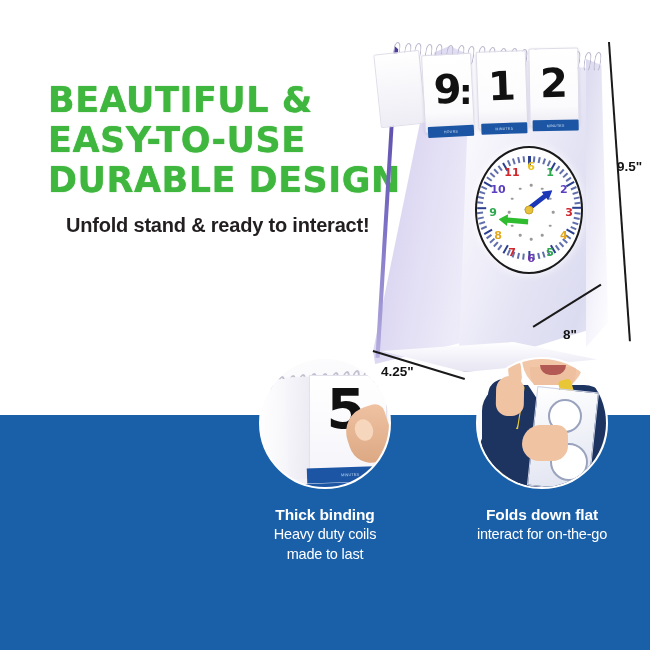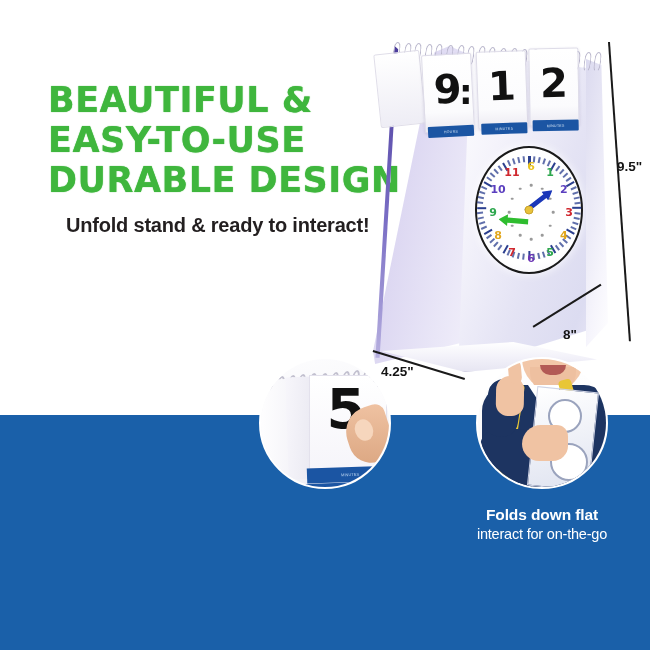--- a/index.html
+++ b/index.html
@@ -420,20 +420,25 @@
           <div class="sheetL"></div>
           <div class="sheetM"></div>
           <div class="cardbig"></div>
           <div class="big5">5</div>
           <div class="finger"></div>
           <div class="nail"></div>
           <div class="tabA">MINUTES</div>
           <div class="tabB">MINUTES</div>
         </div>
       </div>
+      <div class="fcaption">
+        <div class="ftitle">Thick binding</div>
+        <div class="fbody">Heavy duty coils</div>
+        <div class="fbody">made to last</div>
+      </div>
     </div>
 
     <div class="feature" style="left:434px;">
       <div class="fcircle">
         <div class="c3">
           <div class="head"></div>
           <div class="chin"></div>
           <div class="mouth"></div>
           <div class="body"></div>
           <div class="shirt"></div>

